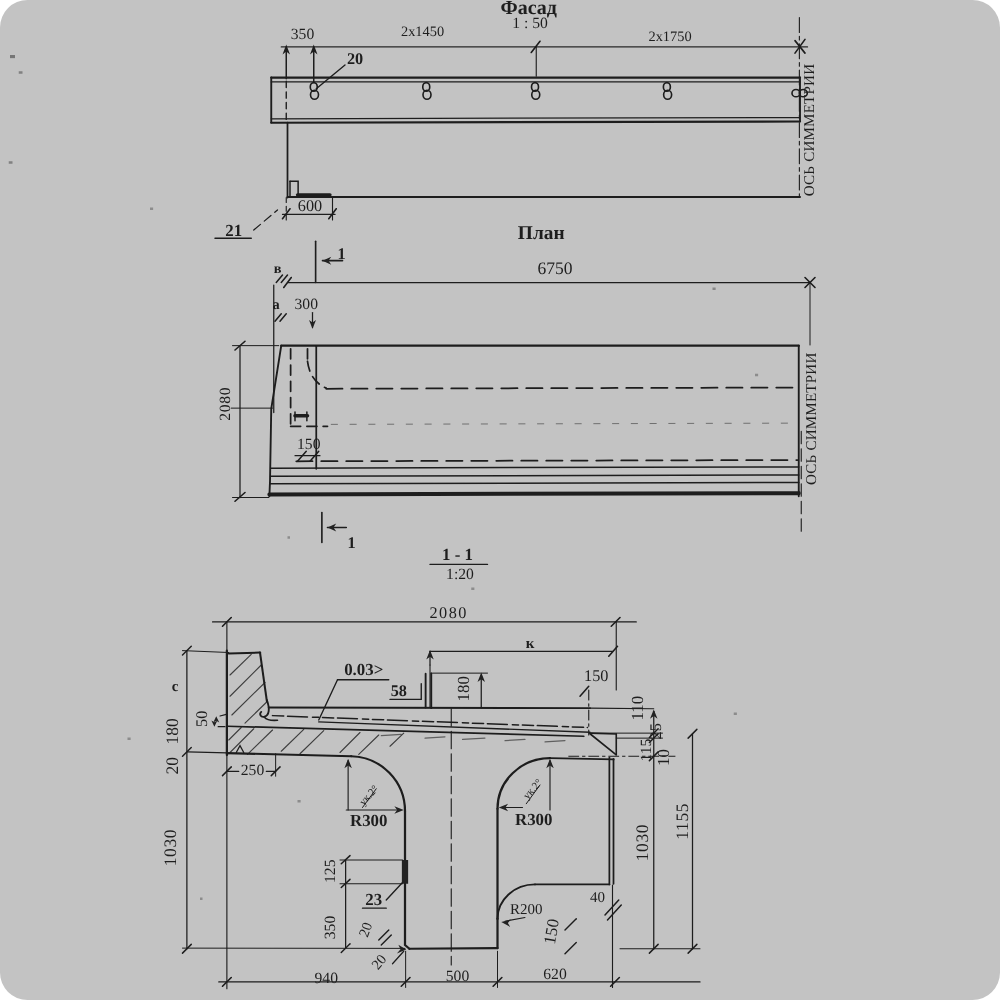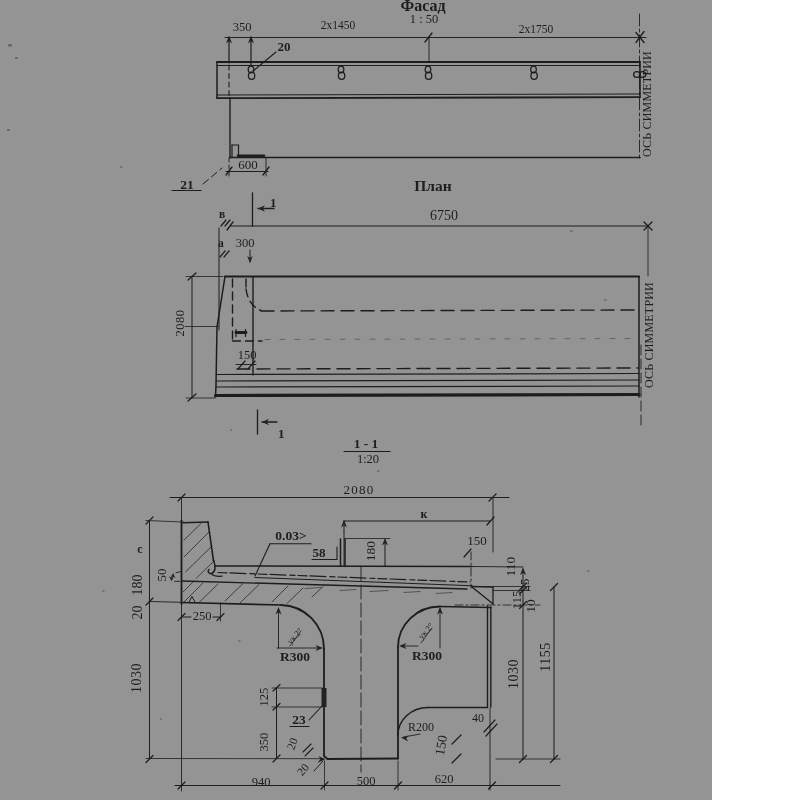--- a/index.html
+++ b/index.html
@@ -1,16 +1,16 @@
 <!DOCTYPE html>
 <html><head>
 <meta charset="utf-8">
 <style>
   html,body{margin:0;padding:0;background:#ffffff;}
-  .page{position:relative;width:712px;height:800px;background:#14b8a6;overflow:hidden;filter:grayscale(1);}
+  .page{position:relative;width:800px;height:800px;background:#fdba74;overflow:hidden;filter:grayscale(1);border-radius:22px;}
   svg{position:absolute;left:0;top:0;}
   text{font-family:"Liberation Serif", serif;fill:#1e1e1e;-webkit-font-smoothing:antialiased;}
 </style>
 </head>
 <body>
 
 <div class="page">
 <svg width="800" height="800" viewBox="0 0 800 800">
 <g stroke="#1d1d1d" fill="none" stroke-linecap="round">
 

